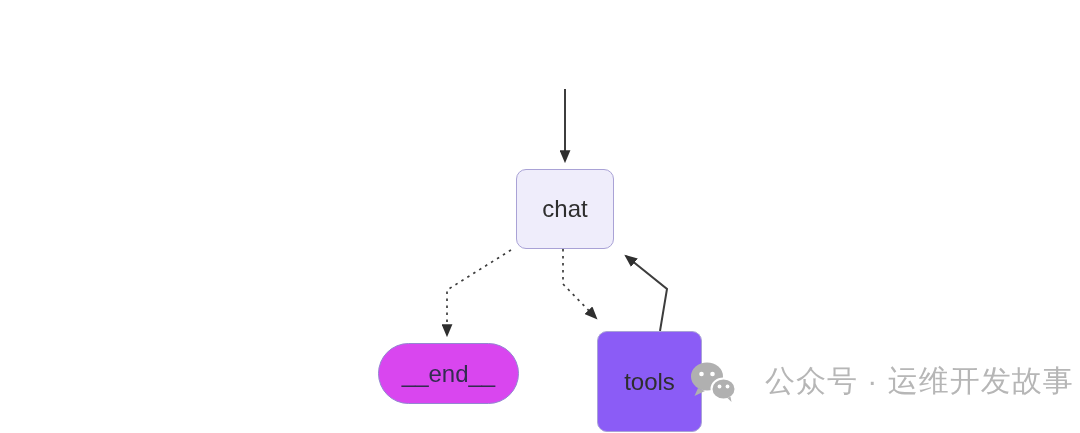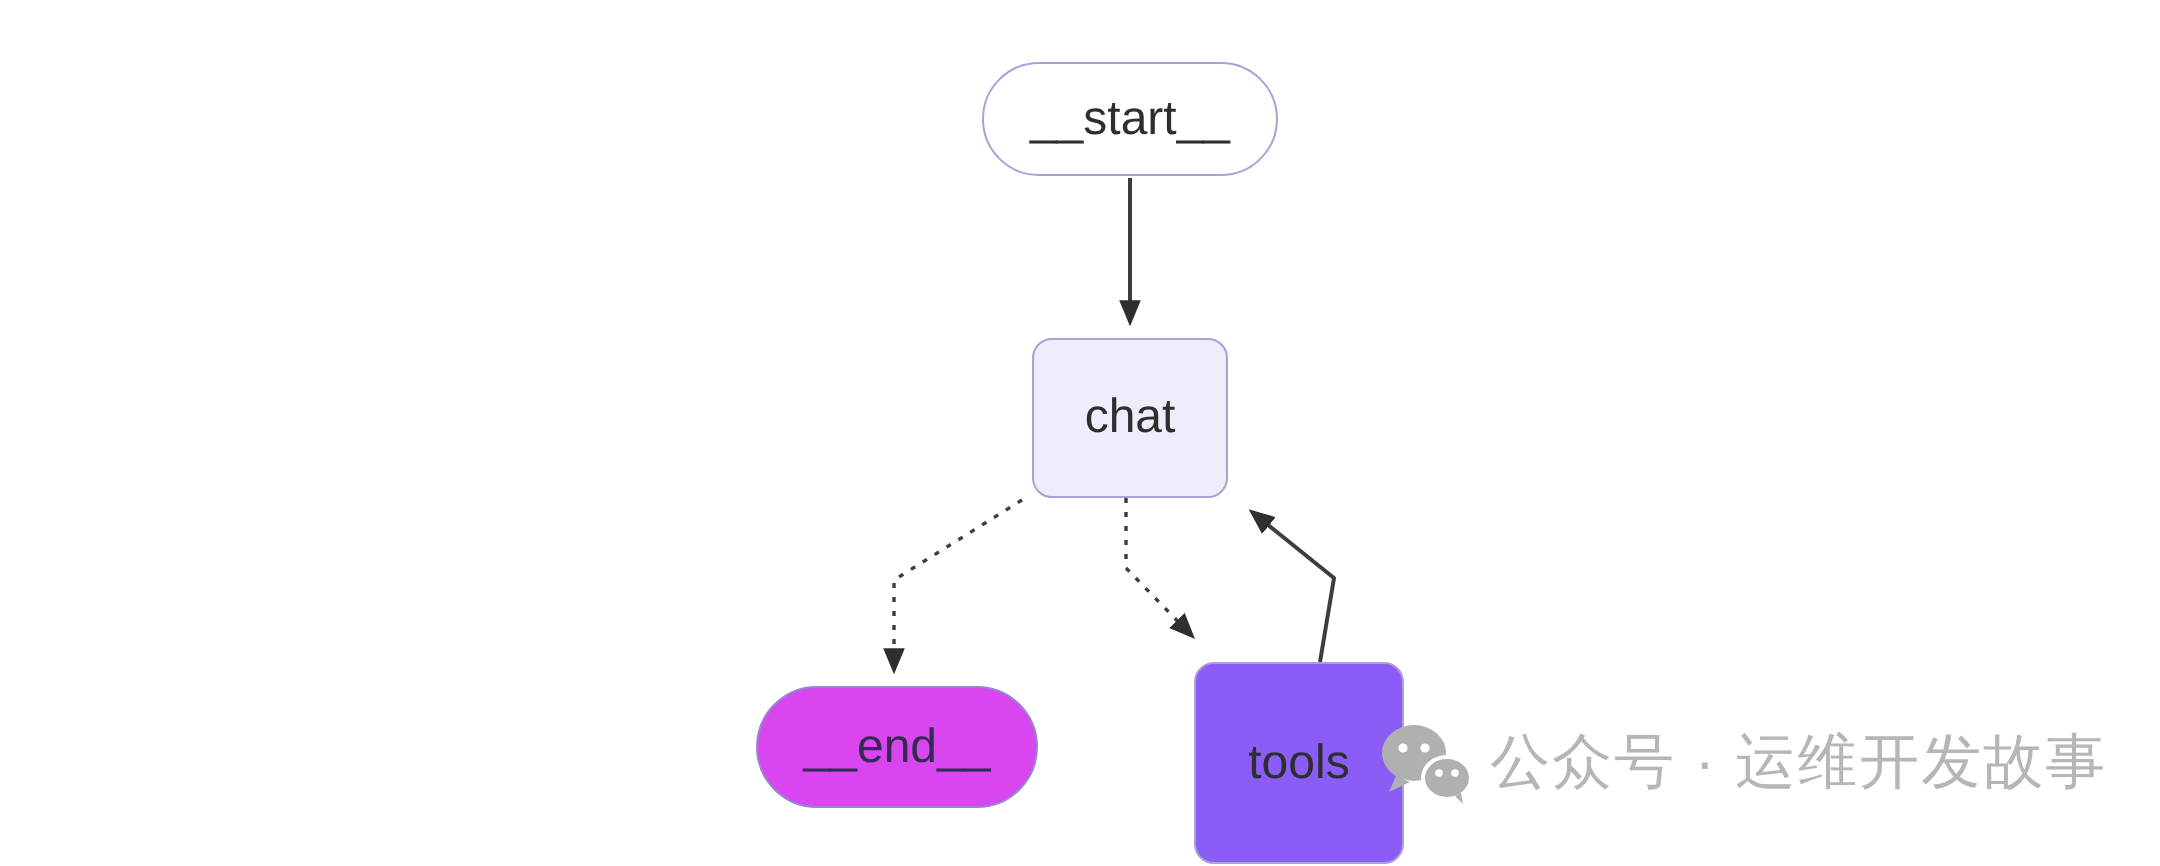--- a/index.html
+++ b/index.html
@@ -77,20 +77,21 @@
     left: 690px; top: 361px;
     display: flex;
     align-items: center;
     gap: 9px;
   }
   .watermark-text {
     font-size: 30px;
     color: #b6b6b6;
     letter-spacing: 1px;
     white-space: nowrap;
+    margin-left: 20px;
   }
   .wechat-icon svg { display: block; }
 </style>
 </head>
 <body>
 
 <div class="canvas">
 
 
   <svg class="edges" viewBox="0 0 1080 433" xmlns="http://www.w3.org/2000/svg">
@@ -98,23 +99,20 @@
       <marker id="arrow" viewBox="0 0 12 10" refX="10" refY="5" markerWidth="13" markerHeight="11" orient="auto-start-reverse" markerUnits="userSpaceOnUse">
         <path d="M0,0 L12,5 L0,10 Z" fill="#2f2f2f"></path>
       </marker>
     </defs>
     <path class="edge solid" d="M 565 89 L 565 161" marker-end="url(#arrow)"></path>
     <path class="edge dashed" d="M 511 250 L 447 290 L 447 335" marker-end="url(#arrow)"></path>
     <path class="edge dashed" d="M 563 249 L 563 284 L 596 318" marker-end="url(#arrow)"></path>
     <path class="edge solid" d="M 660 331 L 667 289 L 626 256" marker-end="url(#arrow)"></path>
   </svg>
 
-  <div class="node node-start">
-    <span>__start__</span>
-  </div>
 
   <div class="node node-chat">
     <span>chat</span>
   </div>
 
   <div class="node node-end">
     <span>__end__</span>
   </div>
 
   <div class="node node-tools">

